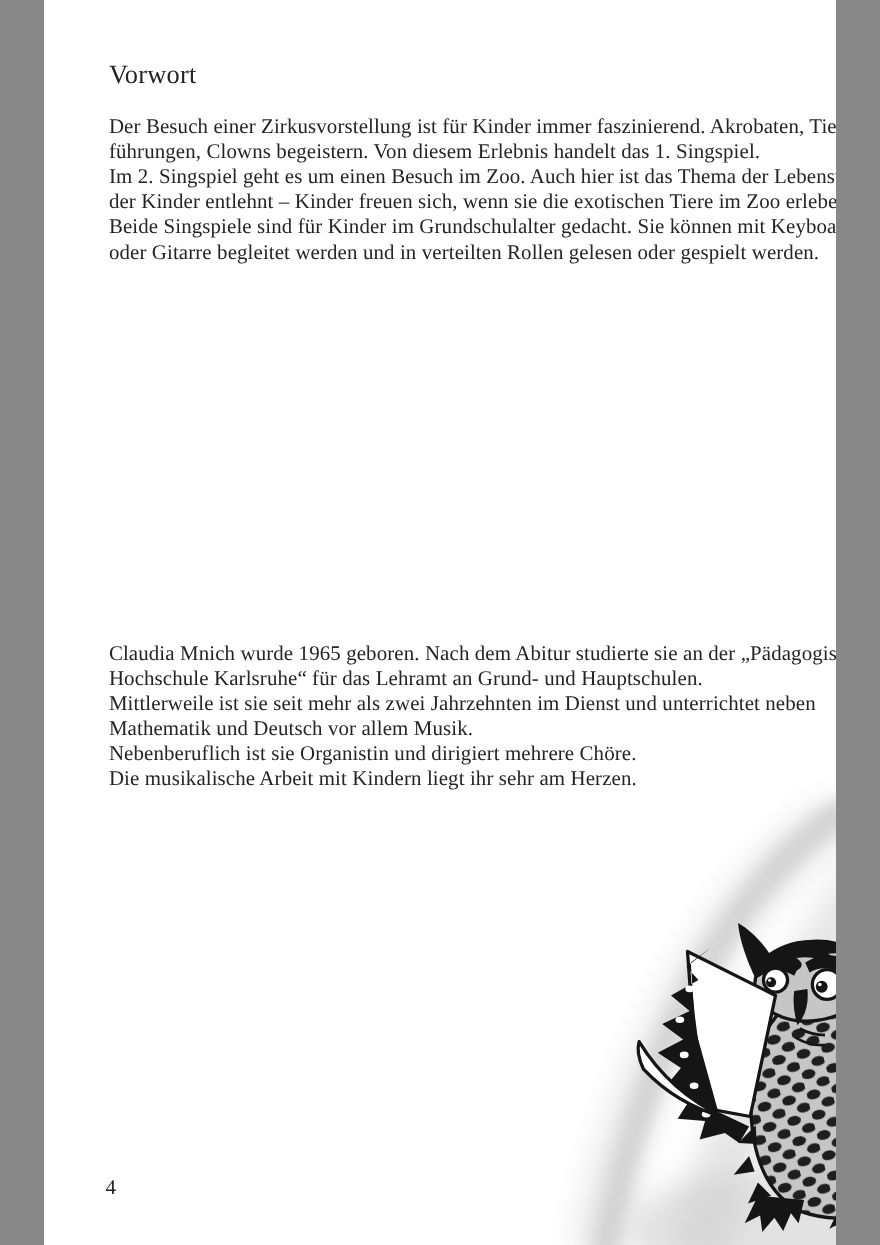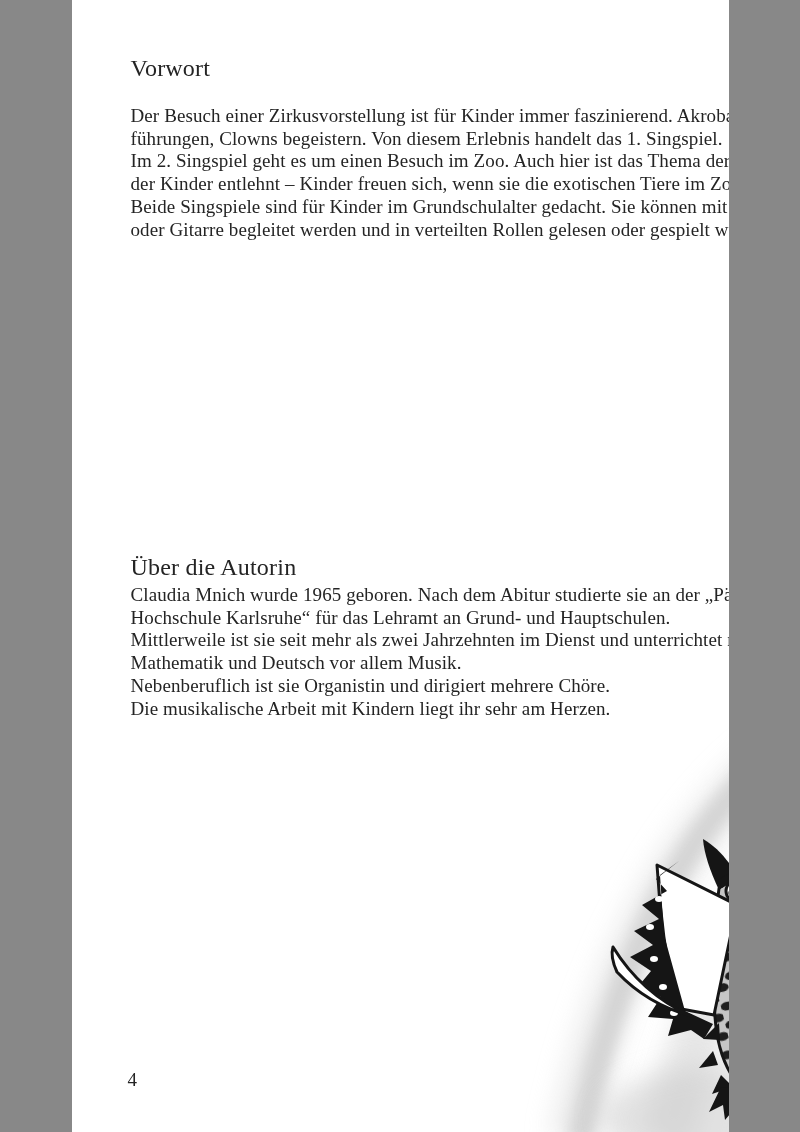--- a/index.html
+++ b/index.html
@@ -1,18 +1,18 @@
 <!DOCTYPE html>
 <html><head>
 <meta charset="utf-8">
 <style>
   html,body{margin:0;padding:0;background:#888;}
   .page{
     position:relative;
-    width:657px;height:1132px;
+    width:720px;height:1132px;
     margin:0 auto;
     background:#ffffff;
     overflow:hidden;
     font-family:"Liberation Serif","DejaVu Serif",serif;
     color:#242424;
   }
   .heading{
     position:absolute;left:59px;margin:0;
     font-size:24px;font-weight:normal;line-height:28px;
     letter-spacing:0.2px;white-space:pre;
@@ -127,21 +127,20 @@
 
   <h1 id="heading-vorwort" class="heading">Vorwort</h1>
 
   <div id="para-vorwort" class="para">Der Besuch einer Zirkusvorstellung ist für Kinder immer faszinierend. Akrobaten, Tiervor-
 führungen, Clowns begeistern. Von diesem Erlebnis handelt das 1. Singspiel.
 Im 2. Singspiel geht es um einen Besuch im Zoo. Auch hier ist das Thema der Lebenswelt
 der Kinder entlehnt – Kinder freuen sich, wenn sie die exotischen Tiere im Zoo erleben.
 Beide Singspiele sind für Kinder im Grundschulalter gedacht. Sie können mit Keyboard
 oder Gitarre begleitet werden und in verteilten Rollen gelesen oder gespielt werden.</div>
 
-  <h1 id="heading-autorin" class="heading">Über die Autorin</h1>
 
   <div id="para-autorin" class="para">Claudia Mnich wurde 1965 geboren. Nach dem Abitur studierte sie an der „Pädagogischen
 Hochschule Karlsruhe“ für das Lehramt an Grund- und Hauptschulen.
 Mittlerweile ist sie seit mehr als zwei Jahrzehnten im Dienst und unterrichtet neben
 Mathematik und Deutsch vor allem Musik.
 Nebenberuflich ist sie Organistin und dirigiert mehrere Chöre.
 Die musikalische Arbeit mit Kindern liegt ihr sehr am Herzen.</div>
 
   <div class="pagenum">4</div>
 

